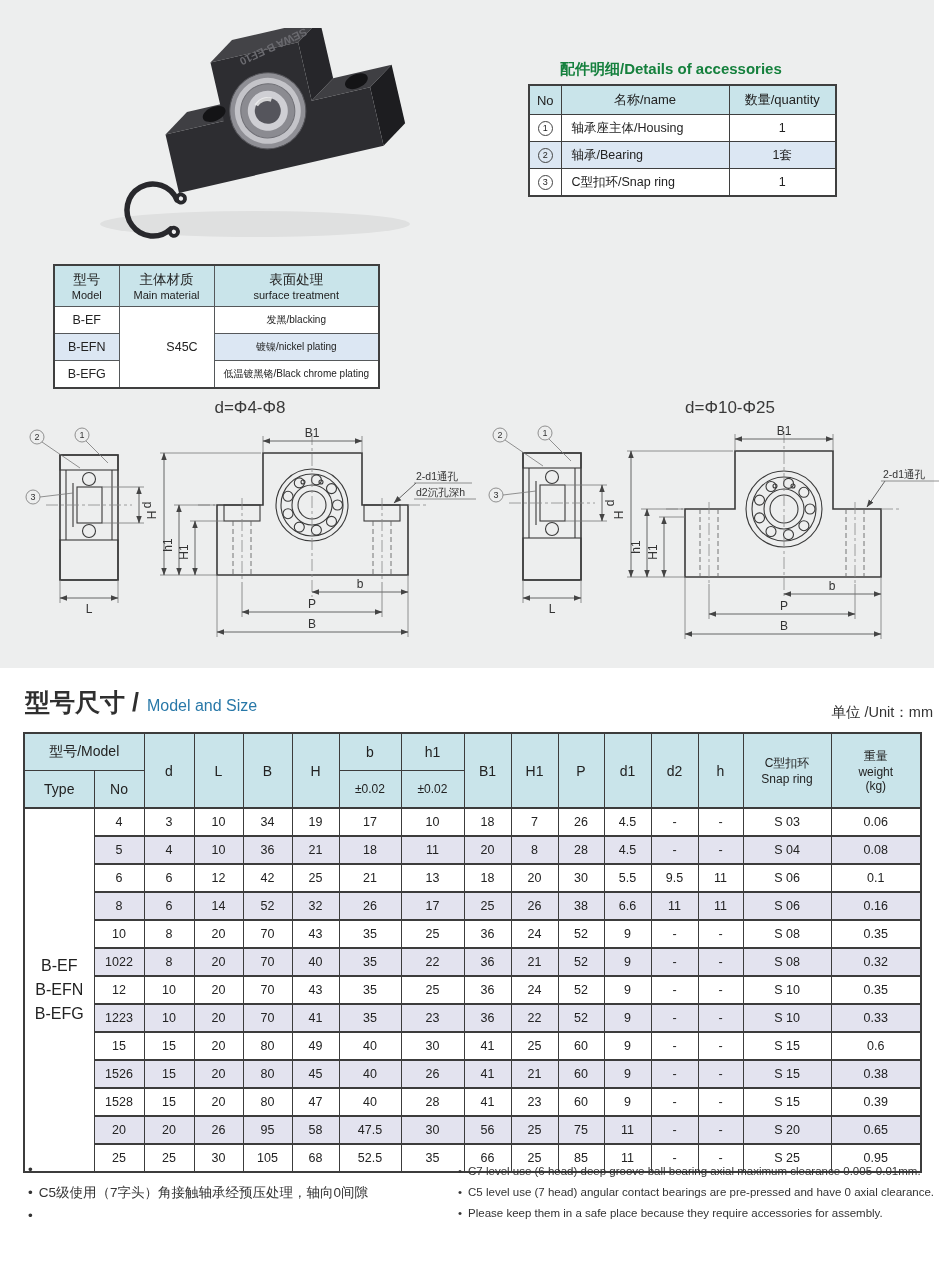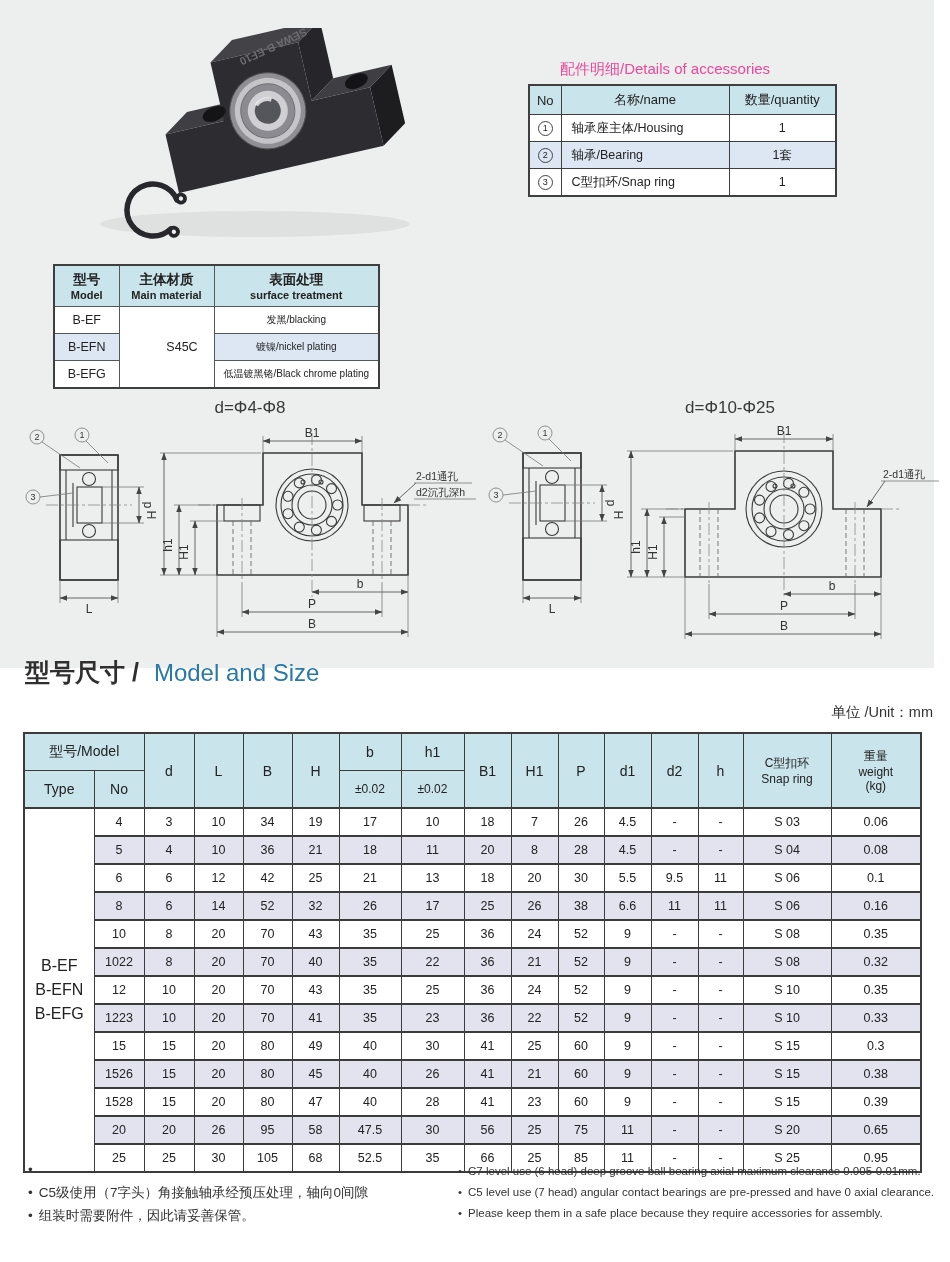--- a/index.html
+++ b/index.html
@@ -2,59 +2,59 @@
 <html><head>
 <meta charset="utf-8">
 <style>
   html,body{margin:0;padding:0;}
   body{width:950px;height:1262px;position:relative;background:#ffffff;
        font-family:"Liberation Sans","DejaVu Sans",sans-serif;color:#333;overflow:hidden;}
   .abs{position:absolute;}
   .top-band{left:0;top:0;width:934px;height:668px;background:#edeeee;}
 
   
-  .acc-title{left:528px;top:60px;font-size:15px;font-weight:normal;color:#ec4899;padding-left:32px;}
+  .acc-title{left:528px;top:60px;font-size:15px;font-weight:bold;color:#15803d;padding-left:32px;}
   table{border-collapse:collapse;}
   .acc-table{left:528px;top:84px;width:307px;table-layout:fixed;text-align:center;
              border:2px solid #3f3f3f;background:#fff;}
   .acc-table th,.acc-table td{border:1px solid #3f3f3f;}
   .acc-table th{background:#c9e4ea;font-size:13px;height:26px;font-weight:normal;color:#222;}
   .acc-table td{font-size:12.5px;height:24px;color:#222;}
   .acc-table td.name{text-align:left;padding-left:10px;}
   tr.alt td{background:#dce7f3;}
   .circ{display:inline-block;width:13px;height:13px;border:1px solid #444;border-radius:50%;
         font-size:9px;line-height:13px;text-align:center;}
 
   
   .mat-table{left:53px;top:264px;width:325px;table-layout:fixed;text-align:center;
              border:2px solid #3f3f3f;background:#fff;}
   .mat-table th,.mat-table td{border:1px solid #55585a;}
-  .mat-table th{background:#c9e4ea;height:38px;font-weight:bold;color:#222;}
+  .mat-table th{background:#c9e4ea;height:38px;font-weight:normal;color:#222;}
   .mat-table th .zh{font-size:13.5px;}
   .mat-table th .en{font-size:11px;}
   .mat-table td{height:24px;font-size:12.5px;color:#222;}
   .mat-table td.treat{font-size:10px;}
 
   
   .dwg-title{font-size:17px;color:#3a3a3a;text-align:center;}
   svg.dwg{position:absolute;overflow:visible;}
   .oln{fill:none;stroke:#3a3a3a;stroke-width:1.6;}
   .thin{fill:none;stroke:#3a3a3a;stroke-width:1.1;}
   .dim{stroke:#555;stroke-width:0.9;fill:none;}
   .ext{stroke:#777;stroke-width:0.8;fill:none;}
   .cl{stroke:#888;stroke-width:0.8;fill:none;stroke-dasharray:12 3 3 3;}
   .hid{stroke:#666;stroke-width:0.9;fill:none;stroke-dasharray:5 3;}
   .dt{font-size:12px;fill:#333;text-anchor:middle;}
   .ct{font-size:10.5px;fill:#333;text-anchor:start;}
   .mk{font-size:9px;fill:#333;text-anchor:middle;}
 
   
-  .size-head{left:25px;top:656px;display:flex;align-items:baseline;gap:15px;}
+  .size-head{left:25px;top:686px;display:flex;align-items:baseline;gap:8px;}
   .size-head .zh{font-size:25px;font-weight:bold;color:#2f2f2f;}
-  .size-head .en{font-size:24px;color:#2878a8;}
+  .size-head .en{font-size:16px;color:#2878a8;}
   .unit{right:17px;top:703px;font-size:14.5px;color:#333;}
 
   .size-table{left:23px;top:732px;width:897px;table-layout:fixed;text-align:center;
               border:2px solid #3c3c3c;background:#a16207;}
   .size-table th{background:#c9e4ea;border:1px solid #3c3c3c;font-weight:normal;color:#222;
                  font-size:14px;height:34px;}
   .size-table th.small{font-size:12px;}
   .size-table td{border:1px solid #3c3c3c;border-top-width:2px;border-bottom-width:2px;
                  font-size:12.5px;height:24px;color:#222;background:#fff;}
   .size-table tr.alt td{background:#e3e3ef;}
@@ -611,21 +611,21 @@
         <td>49</td>
         <td>40</td>
         <td>30</td>
         <td>41</td>
         <td>25</td>
         <td>60</td>
         <td>9</td>
         <td>-</td>
         <td>-</td>
         <td>S 15</td>
-        <td>0.3</td>
+        <td>0.6</td>
       </tr>
       <tr class="alt">
         <td>1526</td>
         <td>15</td>
         <td>20</td>
         <td>80</td>
         <td>45</td>
         <td>40</td>
         <td>26</td>
         <td>41</td>
@@ -694,21 +694,20 @@
 <ul class="abs notes notes-zh" id="notesZh">
     <li>
       <span class="bullet">•</span>
     </li>
     <li>
       <span class="bullet">•</span>
       <span>C5级使用（7字头）角接触轴承经预压处理，轴向0间隙</span>
     </li>
     <li>
       <span class="bullet">•</span>
-      <span>组装时需要附件，因此请妥善保管。</span>
     </li>
   </ul>
 <ul class="abs notes notes-en" id="notesEn">
     <li>
       <span class="bullet">•</span>
       <span>C7 level use (6 head) deep groove ball bearing axial maximum clearance 0.005-0.01mm.</span>
     </li>
     <li>
       <span class="bullet">•</span>
       <span>C5 level use (7 head) angular contact bearings are pre-pressed and have 0 axial clearance.</span>

